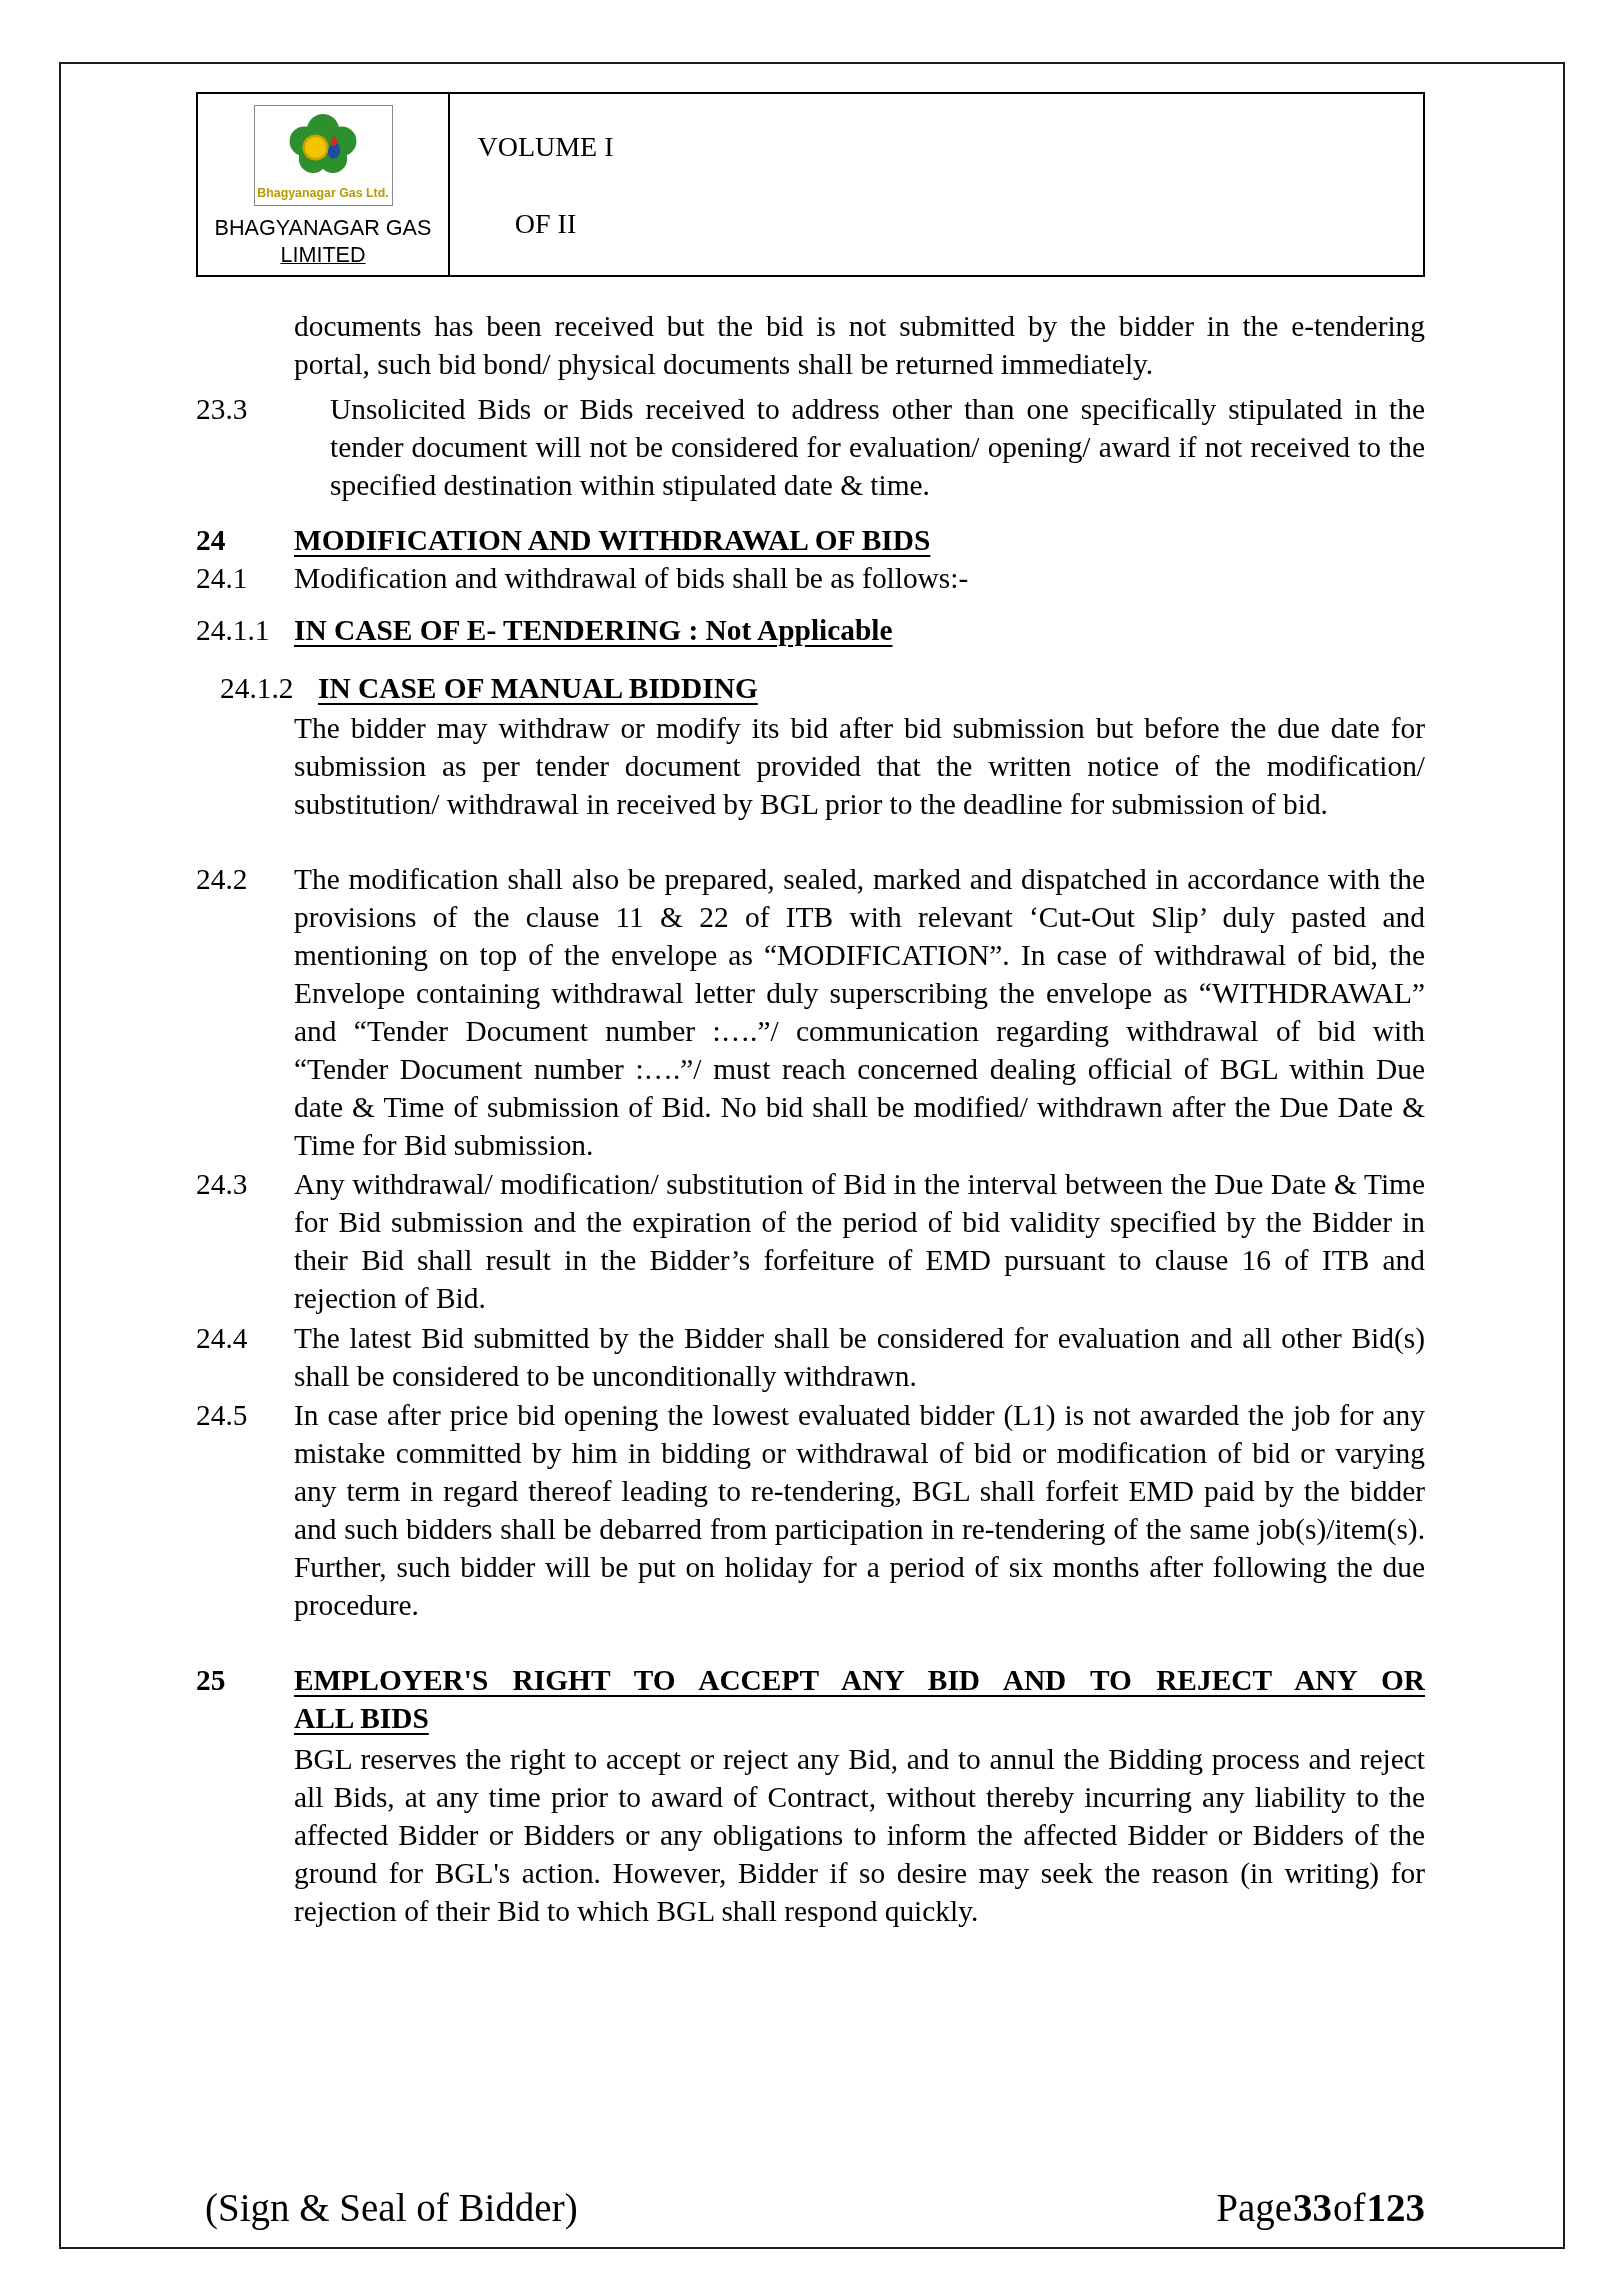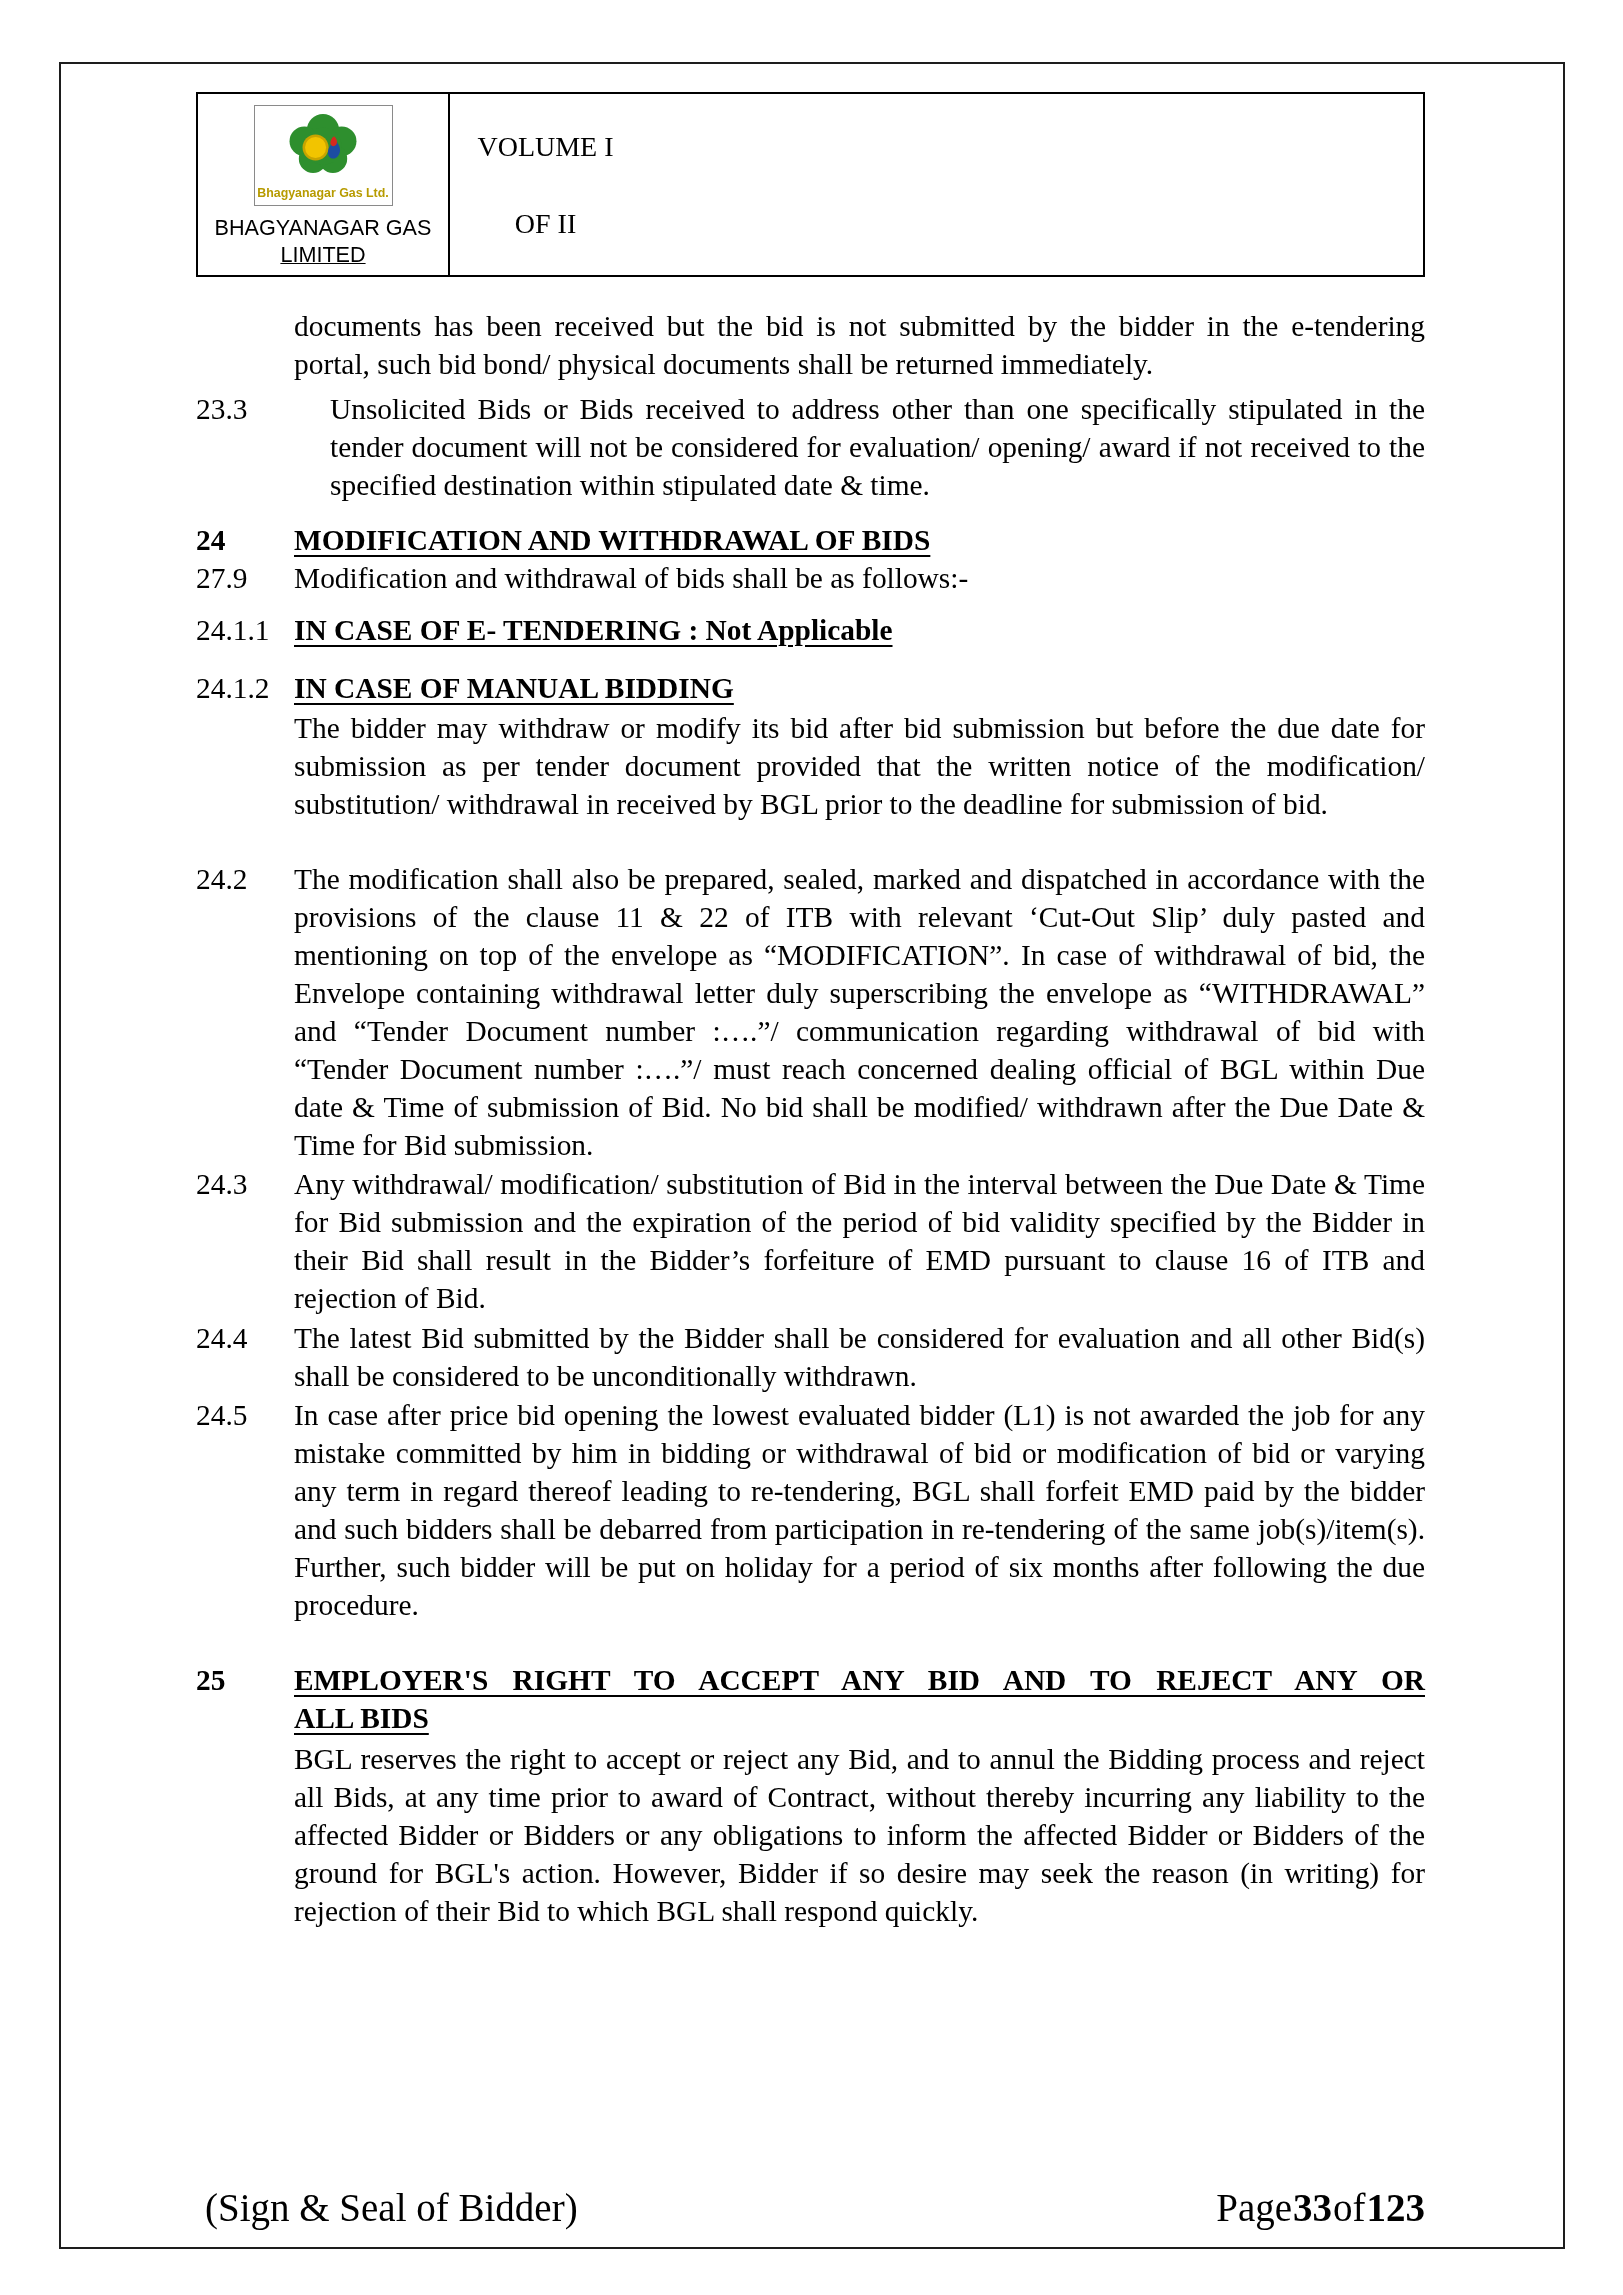--- a/index.html
+++ b/index.html
@@ -99,21 +99,21 @@
   .hd-stretch {
     font-weight:700;
     text-decoration:underline;
     text-decoration-thickness:2px;
     text-underline-offset:5.2px;
     text-align-last:justify;
   }
   .mt-para  { margin-top:6.5px;gap:36px; }
   .mt-sec   { margin-top:17px; }
   .mt-sub1  { margin-top:14.4px; }
-  .mt-sub2  { margin-top:19.6px; }
+  .mt-sub2  { margin-top:19.6px;margin-left:24px; }
   .mt-tight { margin-top:2.6px; }
   .mt-gap   { margin-top:37px; }
   .mt-run   { margin-top:1.3px; }
 
   
   .footer {
     position:absolute;
     left:205px; right:198px; bottom:69px;
     display:flex; justify-content:space-between; align-items:baseline;
     font-size:39px; line-height:37px;
@@ -175,21 +175,21 @@
         <div class="num">23.3</div>
         <div class="text">Unsolicited Bids or Bids received to address other than one specifically stipulated in the tender document will not be considered for evaluation/ opening/ award if not received to the specified destination within stipulated date &amp; time.</div>
       </div>
 
       <div class="row mt-sec">
         <div class="num bold">24</div>
         <div class="text"><span class="hd">MODIFICATION AND WITHDRAWAL OF BIDS</span></div>
       </div>
 
       <div class="row">
-        <div class="num">27.9</div>
+        <div class="num">24.1</div>
         <div class="text">Modification and withdrawal of bids shall be as follows:-</div>
       </div>
 
       <div class="row mt-sub1">
         <div class="num">24.1.1</div>
         <div class="text"><span class="hd">IN CASE OF E- TENDERING : Not Applicable</span></div>
       </div>
 
       <div class="row mt-sub2">
         <div class="num">24.1.2</div>

